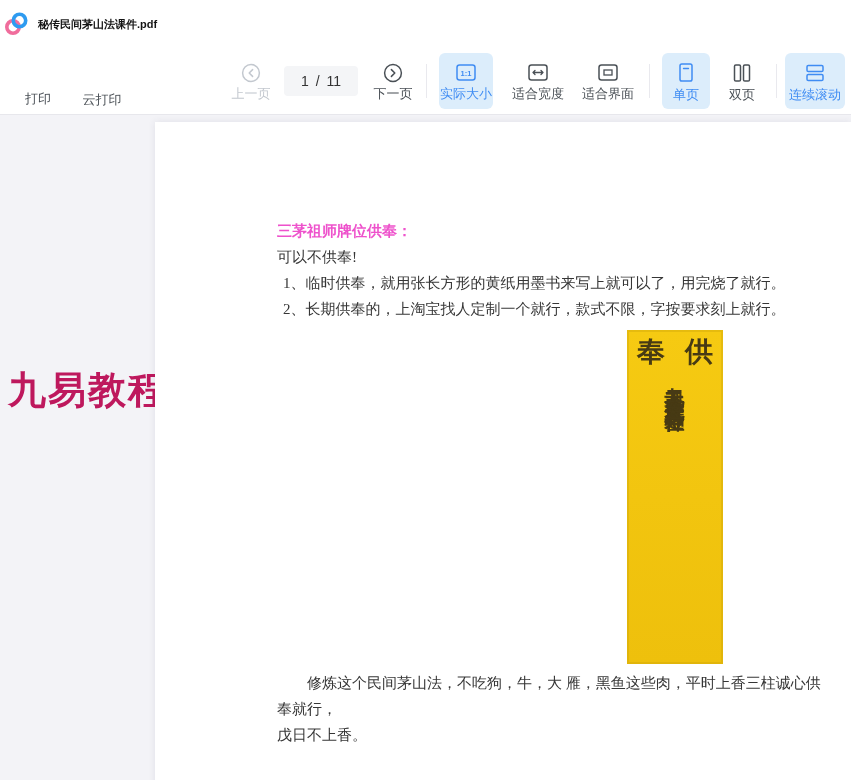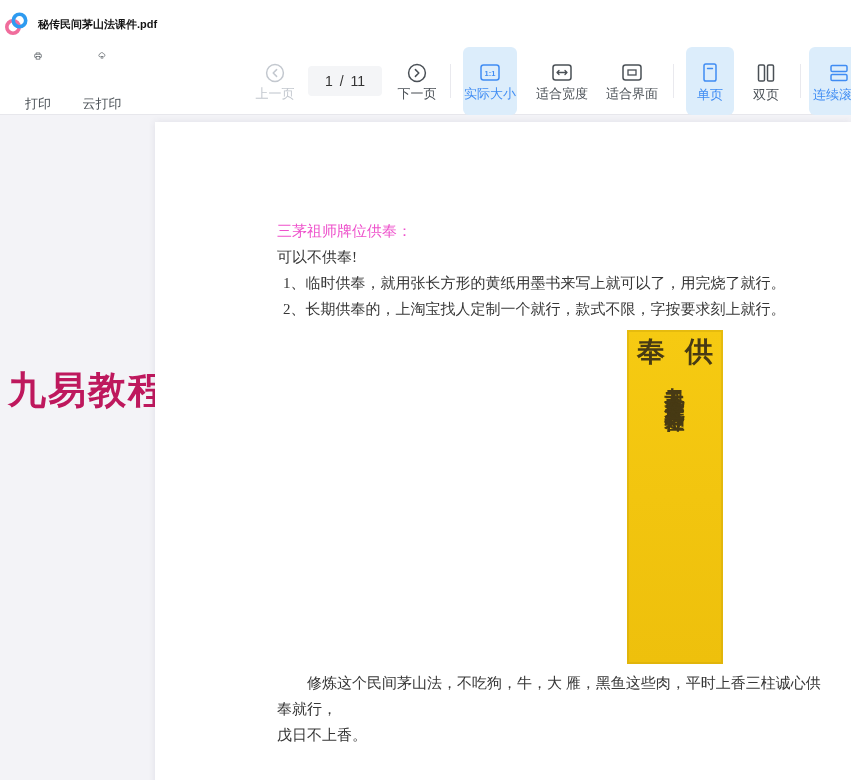--- a/index.html
+++ b/index.html
@@ -9,45 +9,45 @@
   
   .titlebar { height:48px; display:flex; align-items:center; padding-left:4px;
     background:#fff; }
   .logo { width:26px; height:26px; flex:0 0 auto; }
   .doc-title { margin-left:8px; font-size:11px; font-weight:700; color:#141414; }
 
   
   .toolbar { height:67px; background:#fff; border-bottom:1px solid #e7e7ec;
     display:flex; align-items:center; padding-left:16px; white-space:nowrap; }
   .tbtn { display:flex; flex-direction:column; align-items:center; justify-content:center;
-    gap:3px; height:68px; border-radius:6px; flex:0 0 auto; cursor:pointer;
+    gap:3px; height:56px; border-radius:6px; flex:0 0 auto; cursor:pointer;
     color:#4a5056; font-size:13px; padding:4px 4px; }
   .tbtn svg { display:block; }
   .tbtn .lbl { line-height:14px; }
   .tbtn.active { background:#dcedfb; color:#3f8cf3; }
   .tbtn.disabled { color:#c3c8cf; cursor:default; }
   .sep { width:1px; height:34px; background:#e9e9ee; flex:0 0 auto; }
   .pagebox { height:30px; min-width:74px; background:#f4f5f7; border-radius:4px;
     display:flex; align-items:center; justify-content:center; gap:7px;
     font-size:14px; color:#333; flex:0 0 auto; cursor:text; }
 
   .w44{width:44px;gap:36px;} .w46{width:46px;text-align:center;} .w48{width:48px;} .w50{width:50px;}
   .w54{width:54px;} .w56{width:56px;} .w58{width:58px;} .w60{width:60px;}
   .ml8{margin-left:8px;} .ml10{margin-left:10px;} .ml12{margin-left:12px;}
-  .ml14{margin-left:14px;gap:37px;} .ml16{margin-left:16px;} .ml116{margin-left:120px;}
+  .ml14{margin-left:14px;gap:37px;} .ml16{margin-left:16px;} .ml116{margin-left:96px;}
 
   
   .content { position:relative; height:665px; background:#f3f3f7; overflow:hidden; }
   .watermark { position:absolute; left:8px; top:250px; font-size:38px; font-weight:700;
     color:#be185d; letter-spacing:2px; font-family:"Liberation Sans",sans-serif; }
   .page { position:absolute; left:155px; top:7px; width:696px; height:980px;
     background:#ffffff; box-shadow:0 0 7px rgba(60,60,90,.10); padding:96px 22px 0 122px;
     font-family:"Liberation Serif","DejaVu Serif",serif; color:#363636;
     font-size:15px; line-height:26px; }
-  .h-pink { color:#ee52cc; font-weight:400; font-size:15px; line-height:26px; }
+  .h-pink { color:#ee52cc; font-weight:700; font-size:15px; line-height:26px; }
   .indent2 { text-indent:2em; }
   .indent04 { text-indent:0.4em; }
 
   
   .tablet { width:96px; height:334px; margin:8px 0 6px 350px;
     background:linear-gradient(180deg,#f6ca12,#eec00c);
     box-shadow:inset 0 0 0 2px rgba(200,160,10,.35); color:#473a14;
     font-family:"Liberation Serif","DejaVu Serif",serif; text-indent:0; }
   .tablet-head { display:flex; justify-content:space-between; padding:6px 10px 0 10px;
     font-size:28px; font-weight:700; line-height:32px; }

